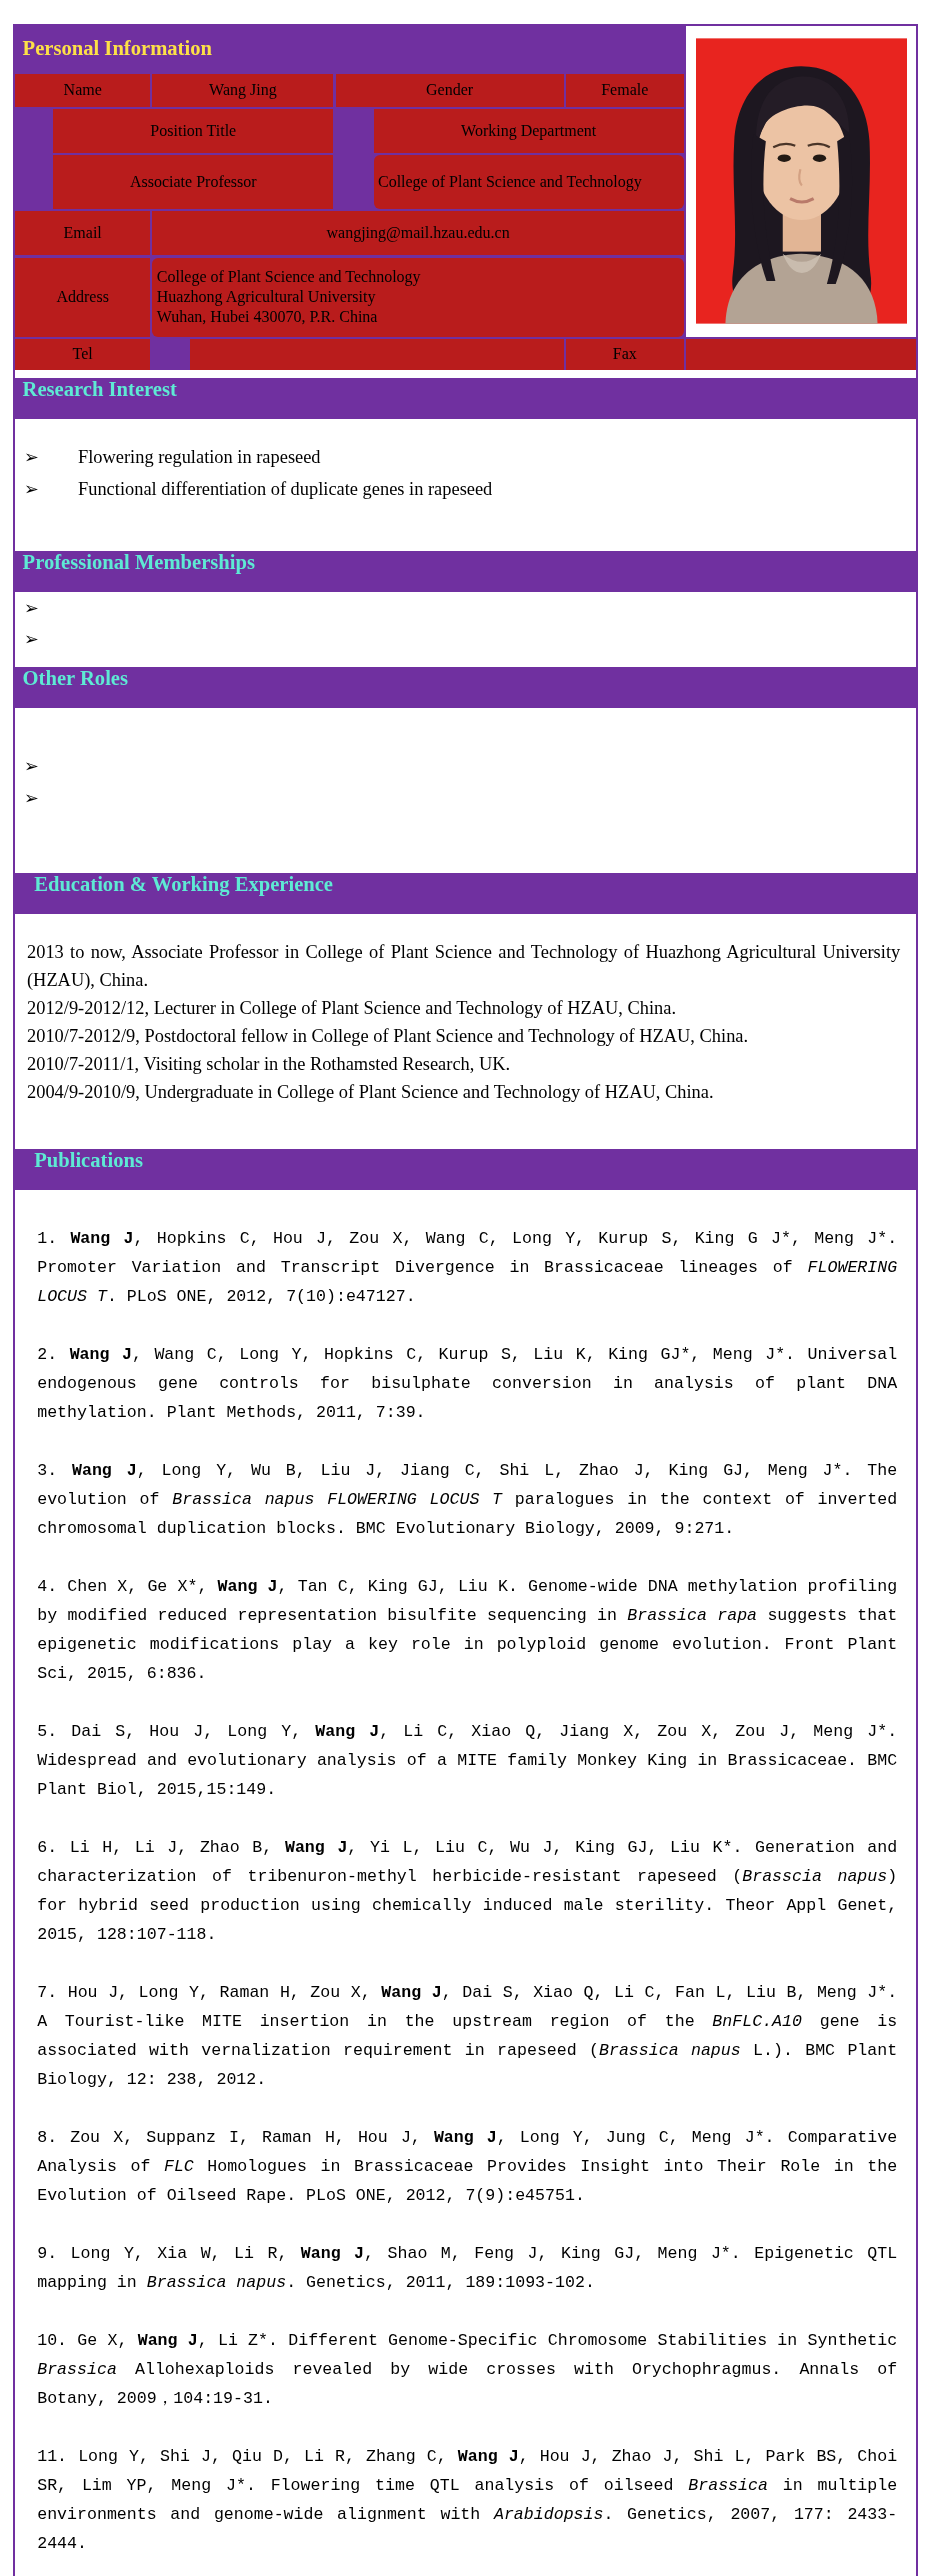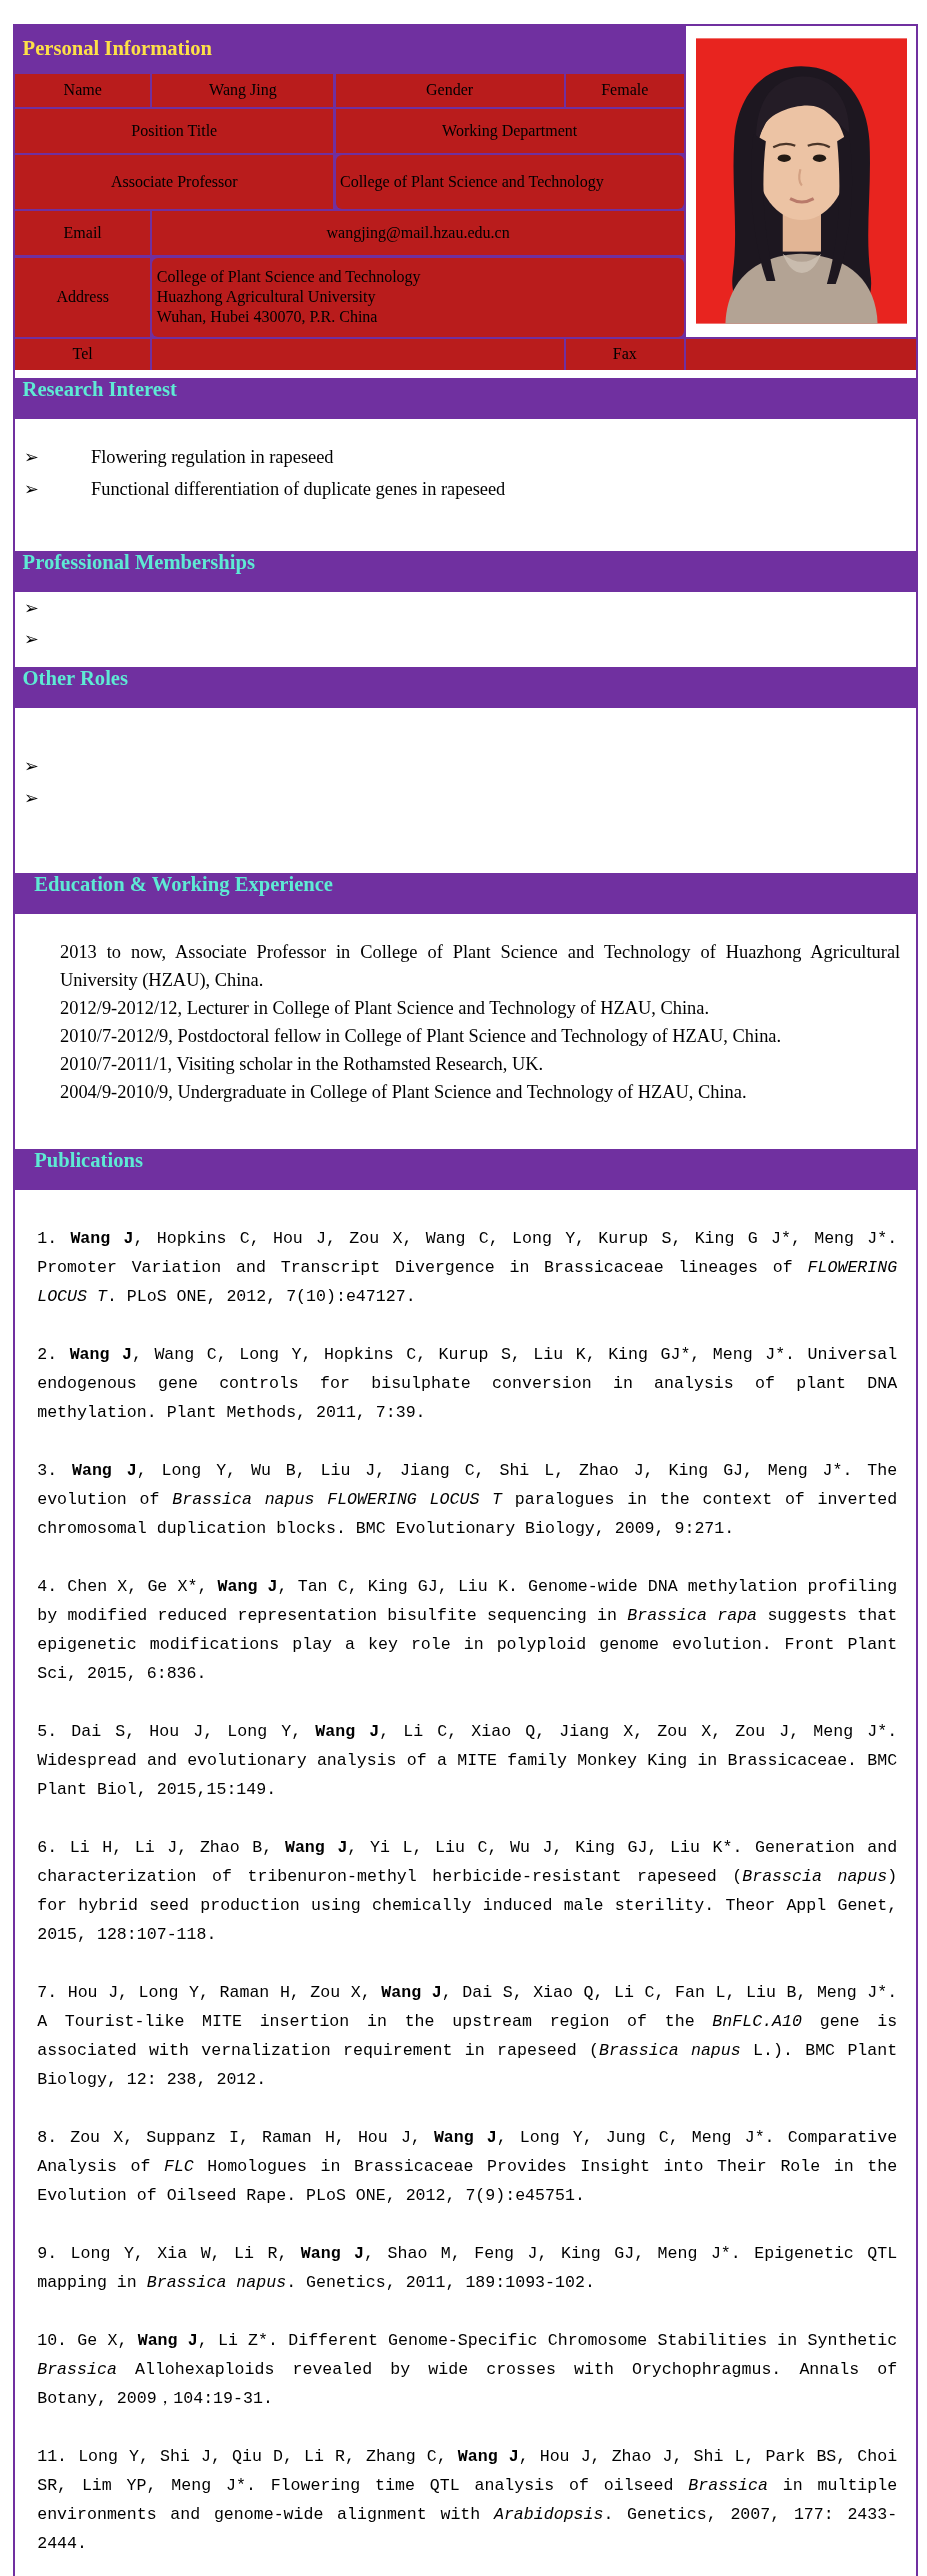--- a/index.html
+++ b/index.html
@@ -9,39 +9,39 @@
   
   .pi-grid{display:grid;background:var(--purple);gap:2.2px;
            grid-template-columns:135px 181px 228px 118px 1fr;
            grid-template-rows:46px 33px 44px 54px 44px 79px 31px;}
   .cell{background:#b91c1c;display:flex;align-items:center;justify-content:center;
         font-size:16px;line-height:1.25;text-align:center;}
   .cell.left{justify-content:flex-start;text-align:left;padding:1.5px 4.4px;border-radius:6px;}
   .pi-header{grid-column:1/5;background:var(--purple);color:#fde047;display:flex;align-items:center;
              font-weight:bold;font-size:20.6px;padding-left:7.4px;}
   .photo-cell{grid-column:5;grid-row:1/7;background:#fff;display:flex;align-items:center;justify-content:center;}
-  .span2{grid-column:span 2;}
+  .span2{grid-column:span 2;margin-left:38px;}
 
   
   .bar{background:var(--purple);color:#5eead4;font-weight:bold;font-size:20.6px;
        min-height:41px;display:flex;padding-left:7.4px;
        border-top:2.2px solid #fff;border-bottom:2.2px solid #fff;}
   .bar.indent{padding-left:19px;}
   .bar.gap8{margin-top:5.9px;}
   .bar.gap14{margin-top:10.3px;}
   .box{background:#fff;}
 
   .box-ri{min-height:94px;padding:26.5px 7.4px 7.4px 8.8px;}
   .box-pm{min-height:62px;padding:4.4px 7.4px 4.4px 8.8px;}
   .box-or{min-height:107px;padding:46px 7.4px 7.4px 8.8px;}
   .bullet-row{display:flex;align-items:baseline;font-size:18.4px;margin-bottom:6.6px;min-height:25px;}
   .arrow{width:54px;flex:none;font-size:17.7px;color:#000;}
-  .bullet-text{flex:1;margin-left:13px;}
+  .bullet-text{flex:1;}
 
-  .box-edu{min-height:177px;padding:22px 16px 22px 11.8px;margin-left:33px;}
+  .box-edu{min-height:177px;padding:22px 16px 22px 11.8px;}
   .edu-line{margin:0;font-size:18.4px;line-height:28px;text-align:justify;}
 
   .box-pub{padding:32px 19px 11.8px 22px;}
   .pub{margin:0 0 29px 0;font-family:Liberation Mono, monospace;
        font-size:16.6px;line-height:29px;text-align:justify;}
   .pub b{font-weight:bold;}
   .pub i{font-style:italic;}
 
   
   .photo-frame{width:211px;height:286px;display:block;}

